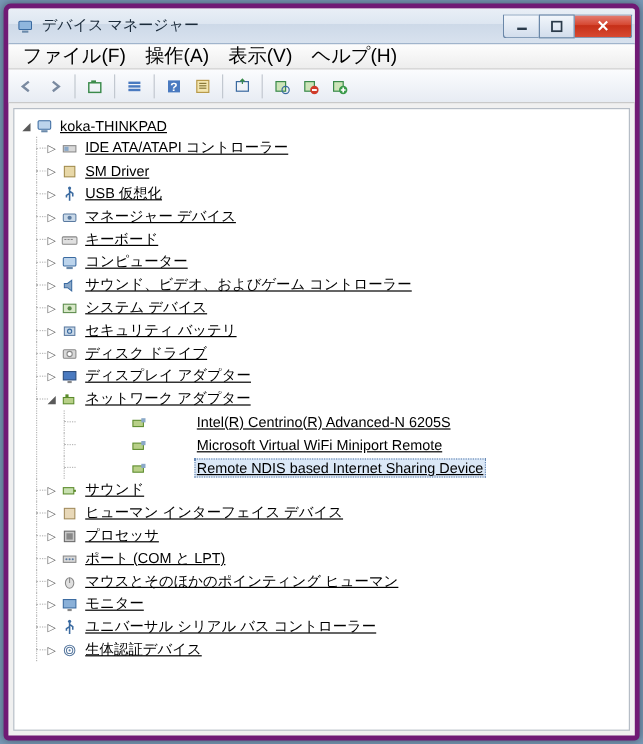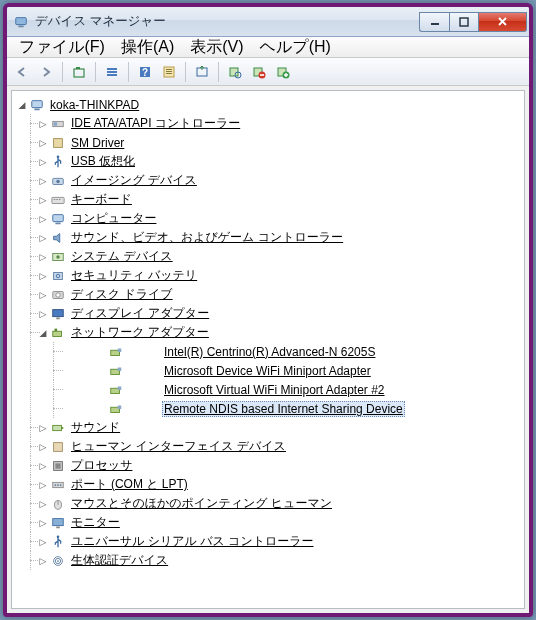--- a/index.html
+++ b/index.html
@@ -296,21 +296,21 @@
             </li>
             <li>
               <div class="node">
                 <span class="toggle">▷</span>
                 <span class="icon">
                   <svg class="dev-ico" viewBox="0 0 16 16">
                     <rect x="2" y="5" width="12" height="7" rx="1" fill="#c8d8e8" stroke="#5a7aa0"></rect>
                     <circle cx="8" cy="8.5" r="2" fill="#5a7aa0"></circle>
                   </svg>
                 </span>
-                <span class="label">イメージング デバイス</span>
+                <span class="label">マネージャー デバイス</span>
               </div>
             </li>
             <li>
               <div class="node">
                 <span class="toggle">▷</span>
                 <span class="icon">
                   <svg class="dev-ico" viewBox="0 0 16 16">
                     <rect x="1" y="5" width="14" height="7" rx="1" fill="#e0e0e0" stroke="#888"></rect>
                     <rect x="3" y="7" width="2" height="1" fill="#888"></rect>
                     <rect x="6" y="7" width="2" height="1" fill="#888"></rect>
@@ -417,33 +417,21 @@
                 </li>
                 <li>
                   <div class="node">
                     <span class="toggle empty"></span>
                     <span class="icon">
                       <svg class="dev-ico" viewBox="0 0 16 16">
                         <rect x="2" y="6" width="10" height="6" fill="#b8d088" stroke="#5a8a2a"></rect>
                         <rect x="10" y="4" width="4" height="4" fill="#8aa8c8"></rect>
                       </svg>
                     </span>
-                    <span class="label">Microsoft Device WiFi Miniport Adapter</span>
-                  </div>
-                </li>
-                <li>
-                  <div class="node">
-                    <span class="toggle empty"></span>
-                    <span class="icon">
-                      <svg class="dev-ico" viewBox="0 0 16 16">
-                        <rect x="2" y="6" width="10" height="6" fill="#b8d088" stroke="#5a8a2a"></rect>
-                        <rect x="10" y="4" width="4" height="4" fill="#8aa8c8"></rect>
-                      </svg>
-                    </span>
-                    <span class="label">Microsoft Virtual WiFi Miniport Adapter #2</span>
+                    <span class="label">Microsoft Virtual WiFi Miniport Remote</span>
                   </div>
                 </li>
                 <li>
                   <div class="node selected">
                     <span class="toggle empty"></span>
                     <span class="icon">
                       <svg class="dev-ico" viewBox="0 0 16 16">
                         <rect x="2" y="6" width="10" height="6" fill="#b8d088" stroke="#5a8a2a"></rect>
                         <rect x="10" y="4" width="4" height="4" fill="#8aa8c8"></rect>
                       </svg>

